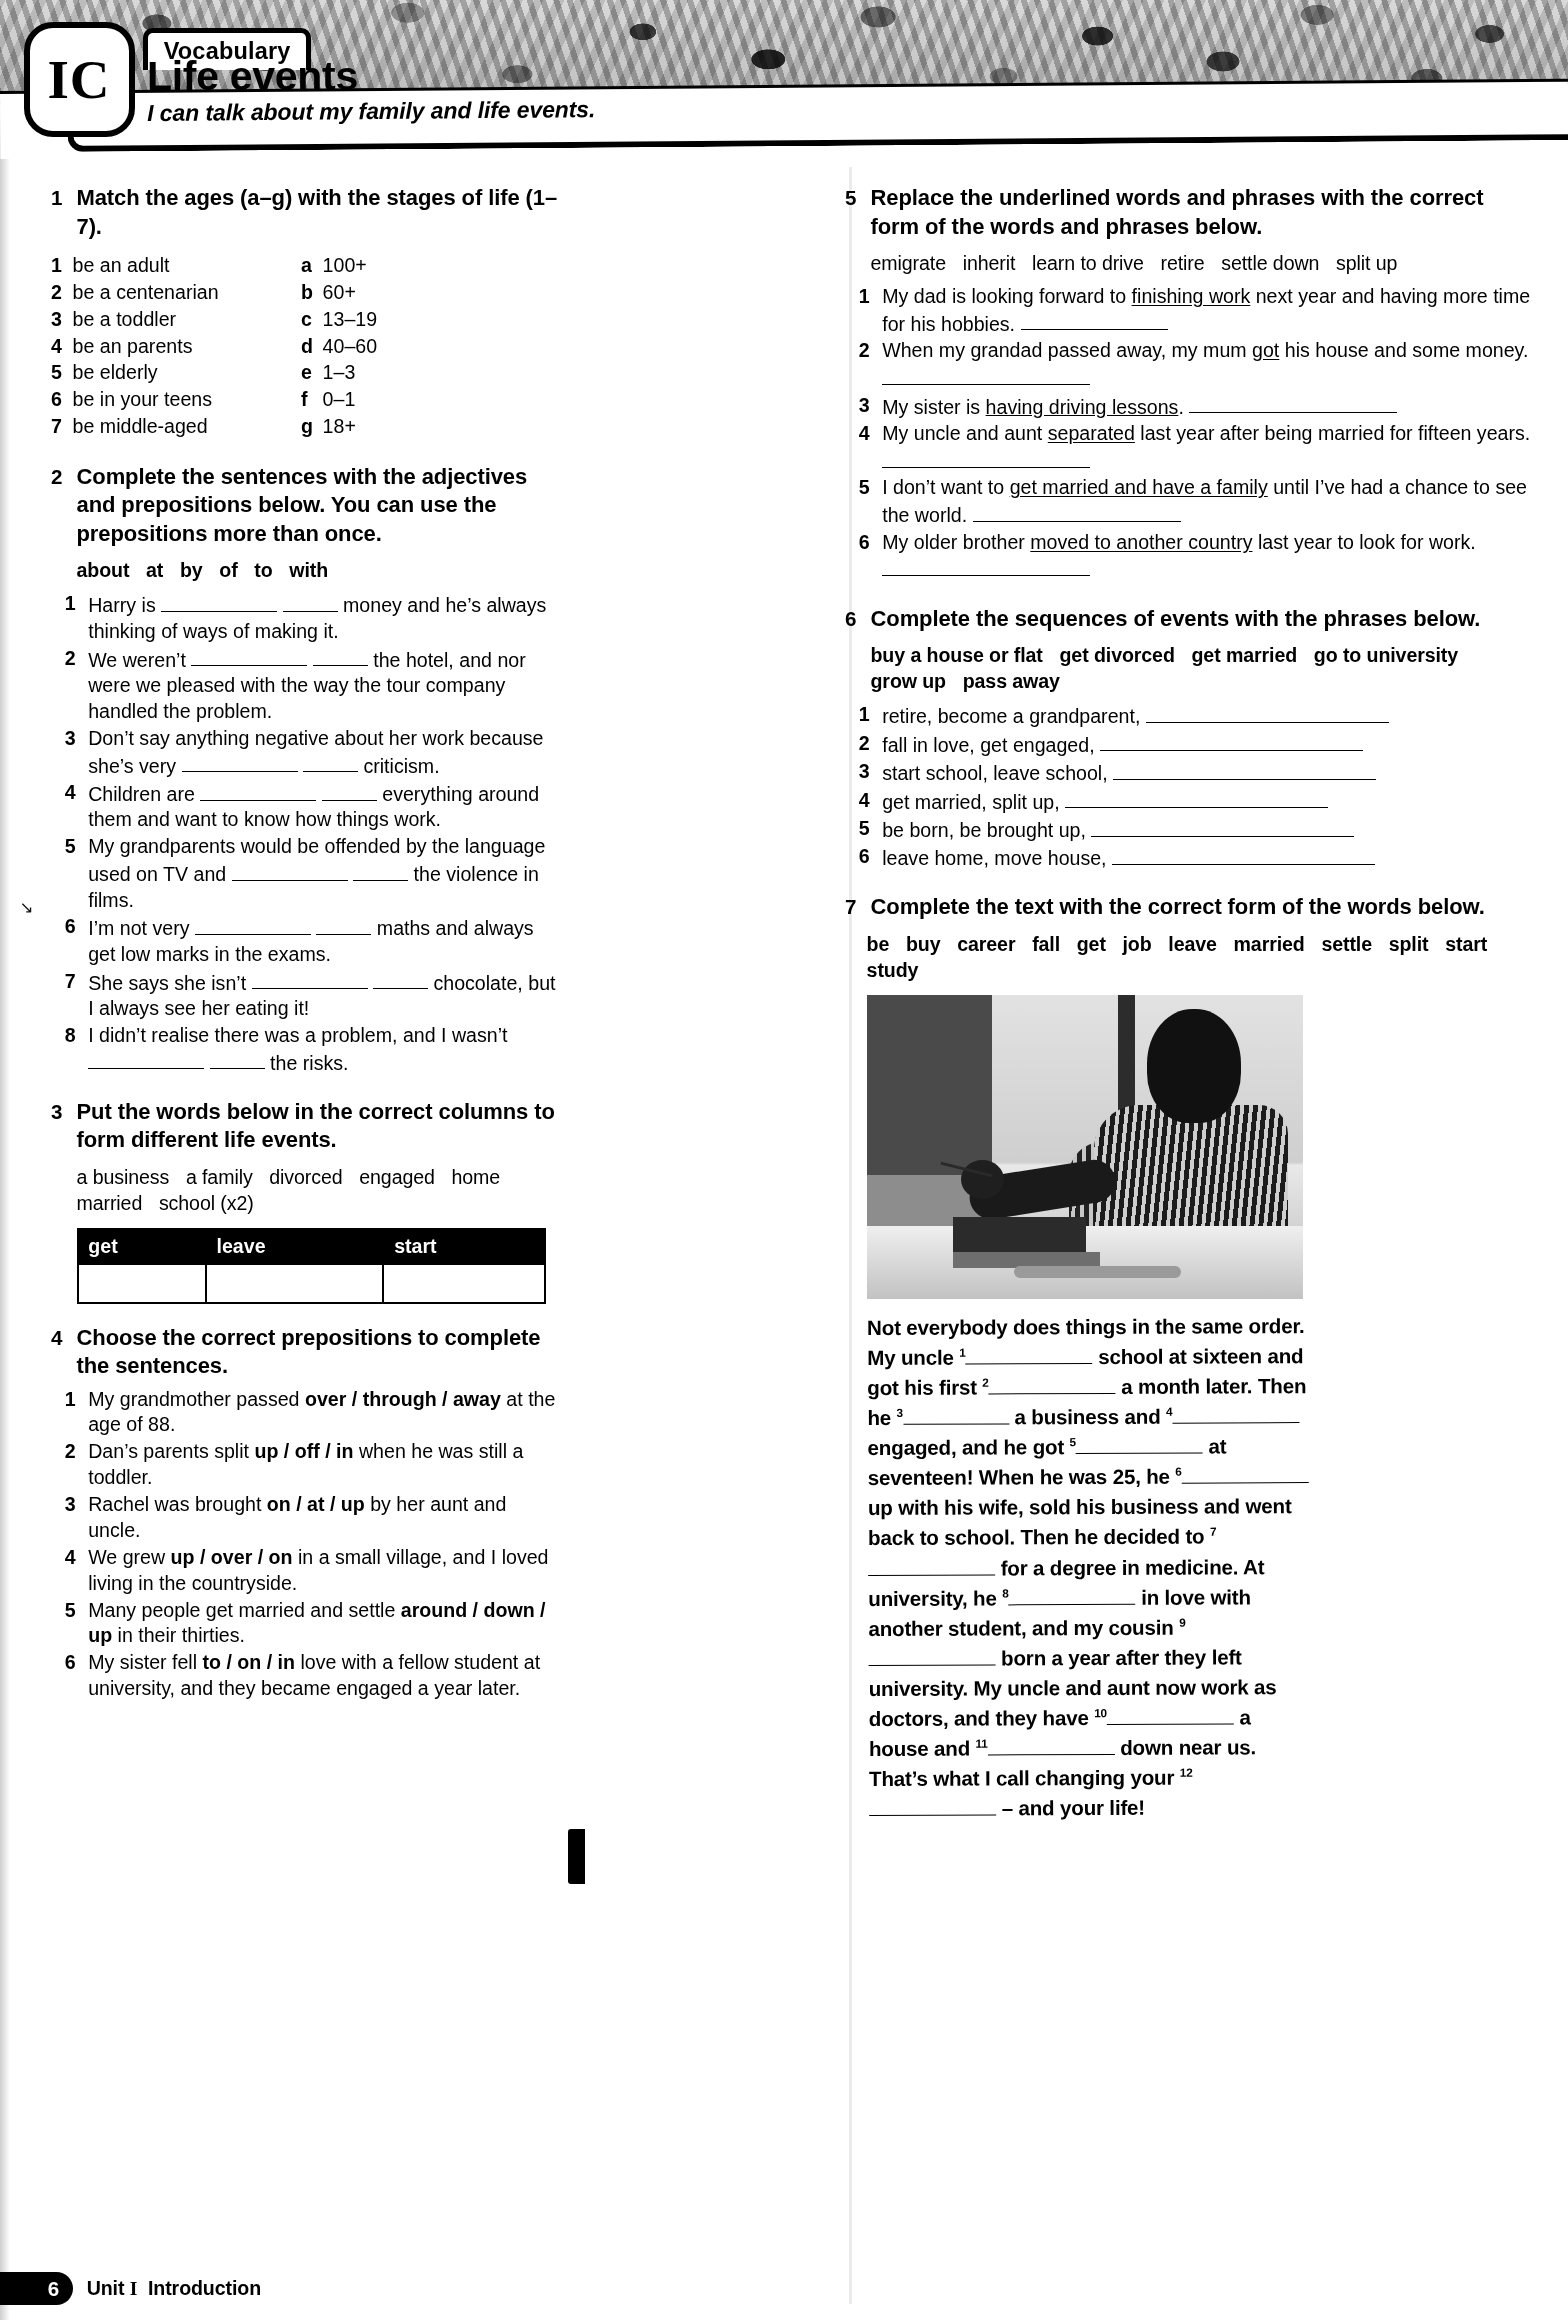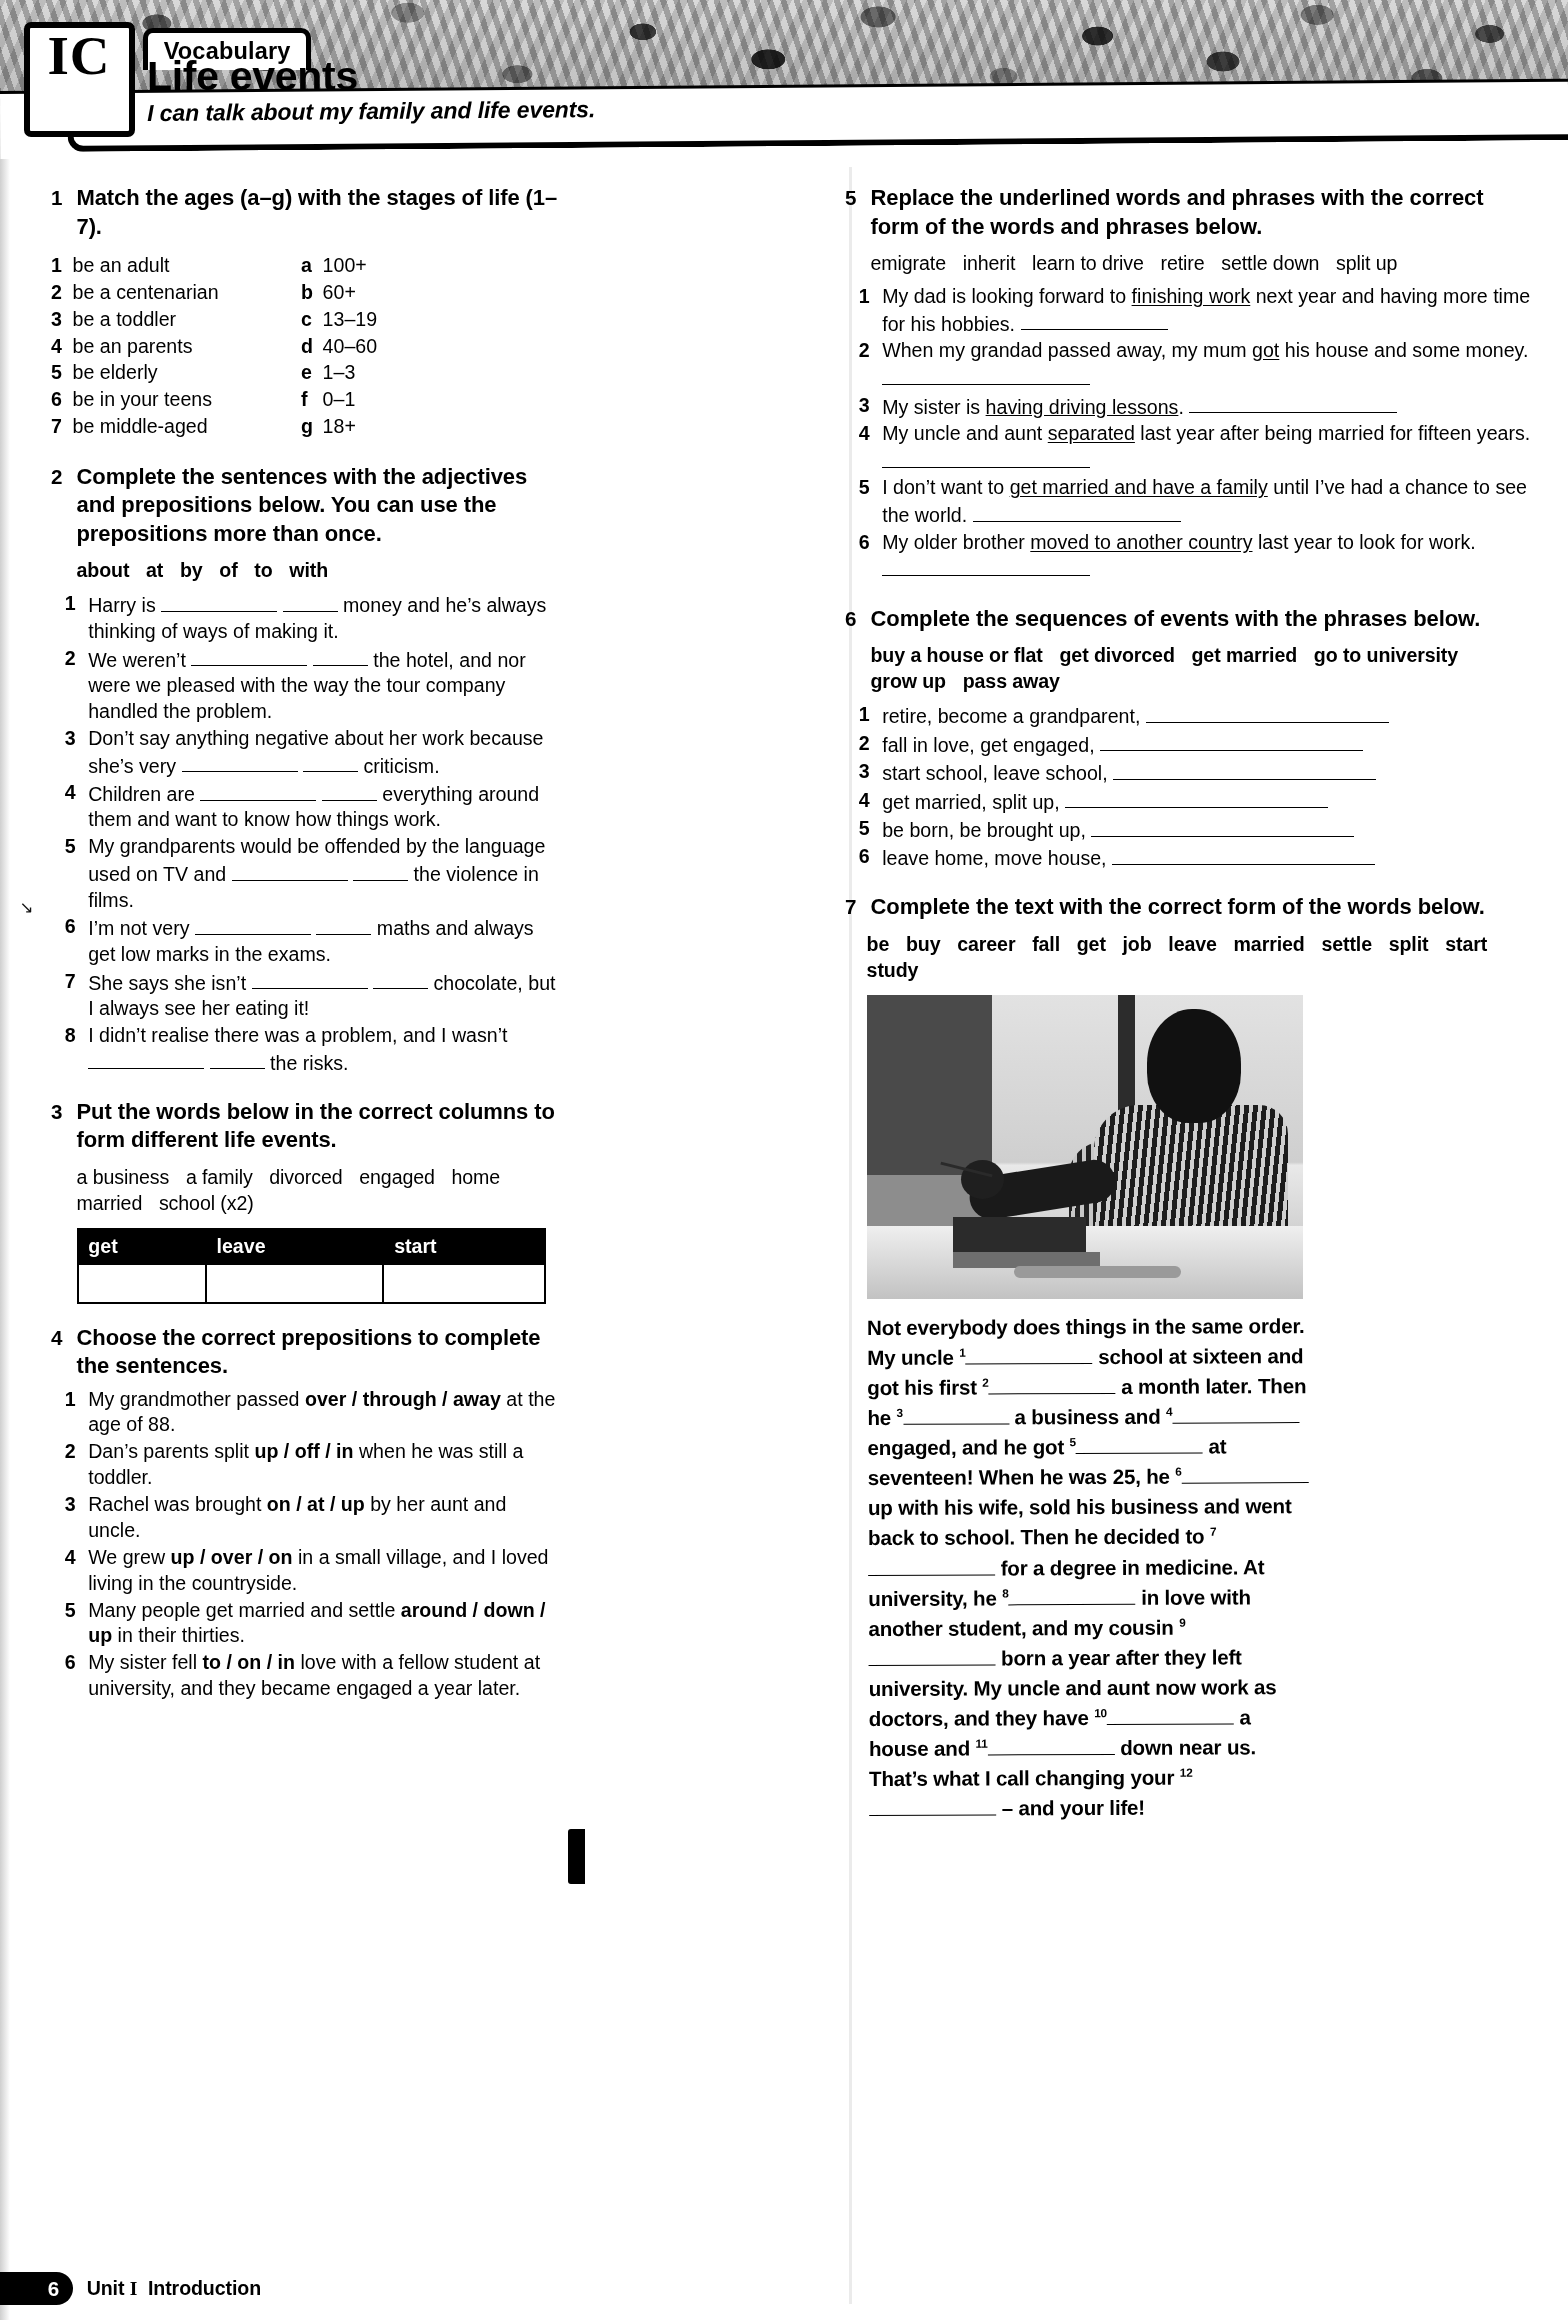--- a/index.html
+++ b/index.html
@@ -48,22 +48,22 @@
     background:#fff;
     transform:rotate(-0.45deg); transform-origin:left top;
   }
   .banner-rule {
     position:absolute; left:0; top:91px; width:1568px; height:6.9px;
     background:#000; transform:rotate(-0.45deg); transform-origin:left top;
   }
 
   .unit-badge {
     position:absolute; left:23.5px; top:21.6px; width:111px; height:115px;
-    background:#fff; border:6.9px solid #000; border-radius:7px;
-    display:flex; align-items:flex-start; justify-content:center; z-index:6;
+    background:#fff; border:6.9px solid #000; border-radius:29px;
+    display:flex; align-items:center; justify-content:center; z-index:6;
   }
   .unit-badge span{
     font-family:"Liberation Serif", serif;
     font-weight:bold; font-size:55px; letter-spacing:1px; line-height:1;
   }
 
   .voc-tab {
     position:absolute; left:143px; top:28px; height:42px; z-index:5;
     background:#fff; border:5.9px solid #000;
     border-radius:9.8px 9.8px 0 0; border-bottom:none;

